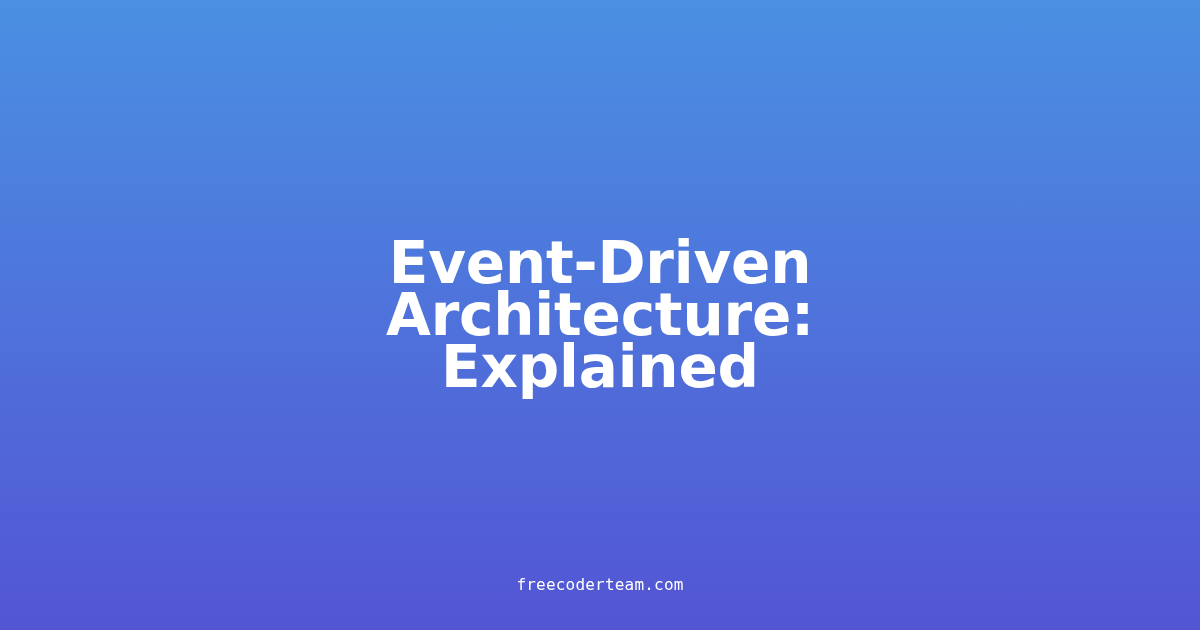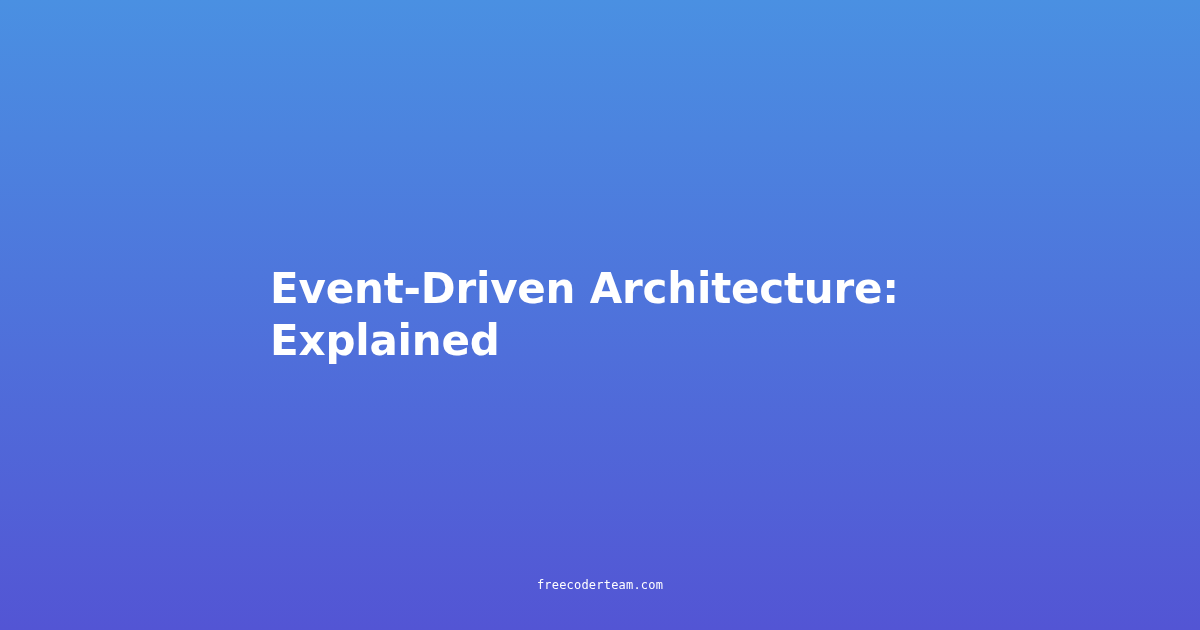--- a/index.html
+++ b/index.html
@@ -38,43 +38,44 @@
     justify-content: center;
     padding: 0 40px;
     box-sizing: border-box;
   }
 
   .og-title {
     margin: 16px;
     max-width: 660px;
     color: #ffffff;
     font-family: "DejaVu Sans", "Liberation Sans", sans-serif;
-    font-size: 42px;
+    font-size: 58px;
     font-weight: 700;
     line-height: 52px;
     letter-spacing: -0.2px;
+    text-align: center;
     word-wrap: break-word;
     overflow-wrap: break-word;
   }
 
   
   .og-footer {
     position: absolute;
     left: 0;
     right: 0;
     bottom: 38px;
     display: flex;
     align-items: center;
     justify-content: center;
   }
 
   .footer-domain {
     color: #ffffff;
     font-family: "DejaVu Sans Mono", "Liberation Mono", monospace;
-    font-size: 12px;
+    font-size: 16px;
     font-weight: 400;
     line-height: 14px;
     letter-spacing: 0.2px;
     text-align: center;
     white-space: nowrap;
   }
 </style>
 </head>
 <body>
 

